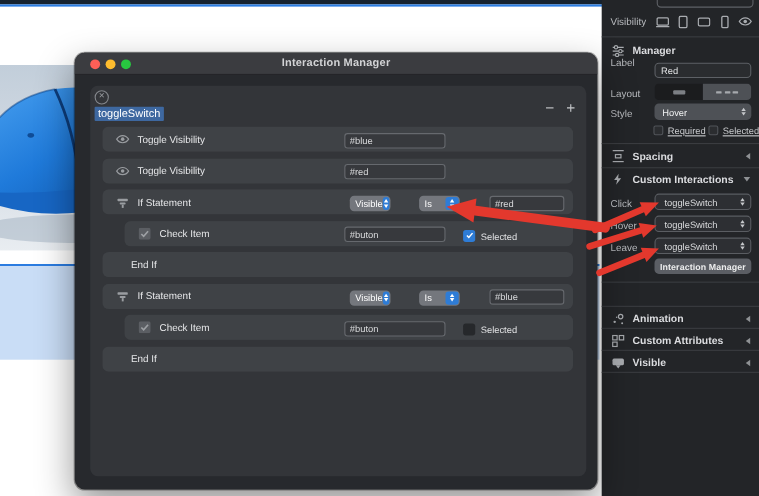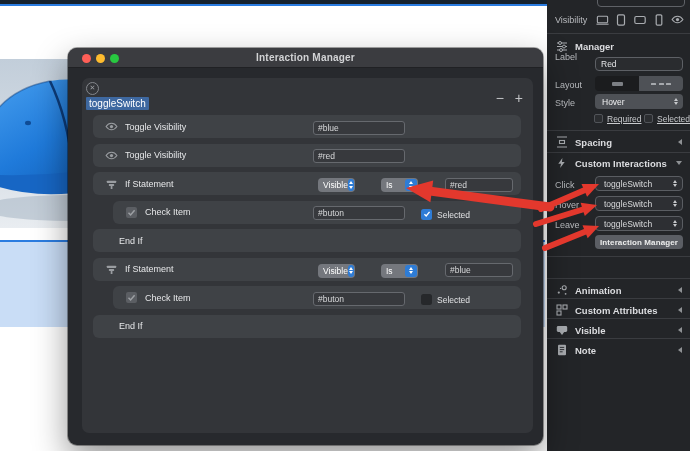--- a/index.html
+++ b/index.html
@@ -449,30 +449,20 @@
         <svg width="12" height="11" viewBox="0 0 12 11">
             <rect x="0.8" y="1" width="10.4" height="6" rx="1.4" fill="#a9acb0"></rect>
             <path d="M3.8 7 L6 10 L8.2 7 Z" fill="#a9acb0"></path>
           </svg>
       </span>
       <span class="t">Visible</span>
       <span class="tri-left"></span>
     </div>
     <div class="divider" style="top:338px"></div>
 
-    <div class="sb-hdr" style="top:343px">
-      <span class="sb-ico">
-        <svg width="10" height="12" viewBox="0 0 10 12">
-            <rect x="1" y="0.8" width="8" height="10.4" rx="1" fill="#a9acb0"></rect>
-            <path d="M2.8 3.4 H7.2 M2.8 5.6 H7.2 M2.8 7.8 H5.6" stroke="#232528" stroke-width="0.9"></path>
-          </svg>
-      </span>
-      <span class="t">Note</span>
-      <span class="tri-left"></span>
-    </div>
   </div>
 
   <svg id="arrows" class="abs" width="690" height="451" viewBox="0 0 690 451">
     <g fill="#e3382d" stroke="#e3382d">
 
       <path d="M550 207 L432 191.4" stroke-width="9" stroke-linecap="round"></path>
       <polygon points="406,188 433.2,180.5 430.4,202.3" stroke="none"></polygon>
 
       <path d="M541 209 L584.3 190.3" stroke-width="6" stroke-linecap="round"></path>
       <polygon points="599,184 587.1,196.7 581.5,183.9" stroke="none"></polygon>

